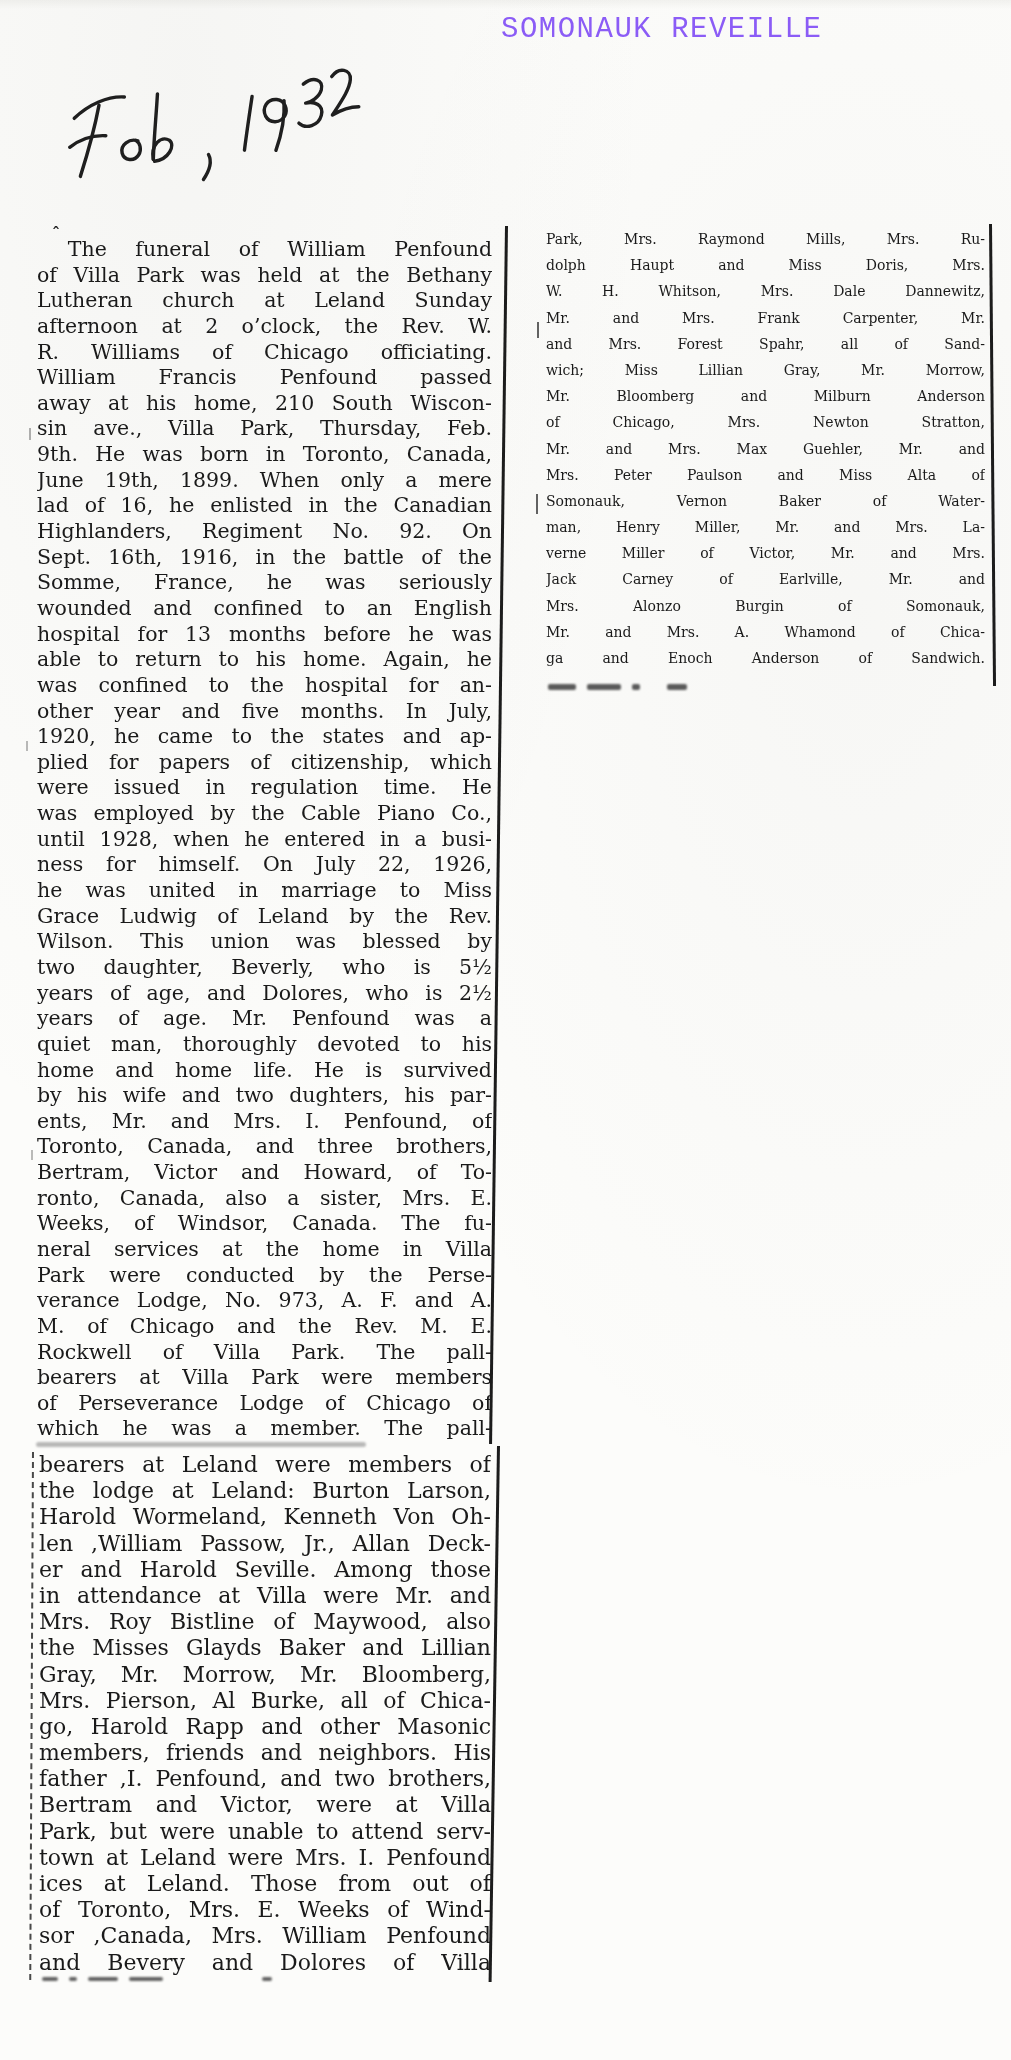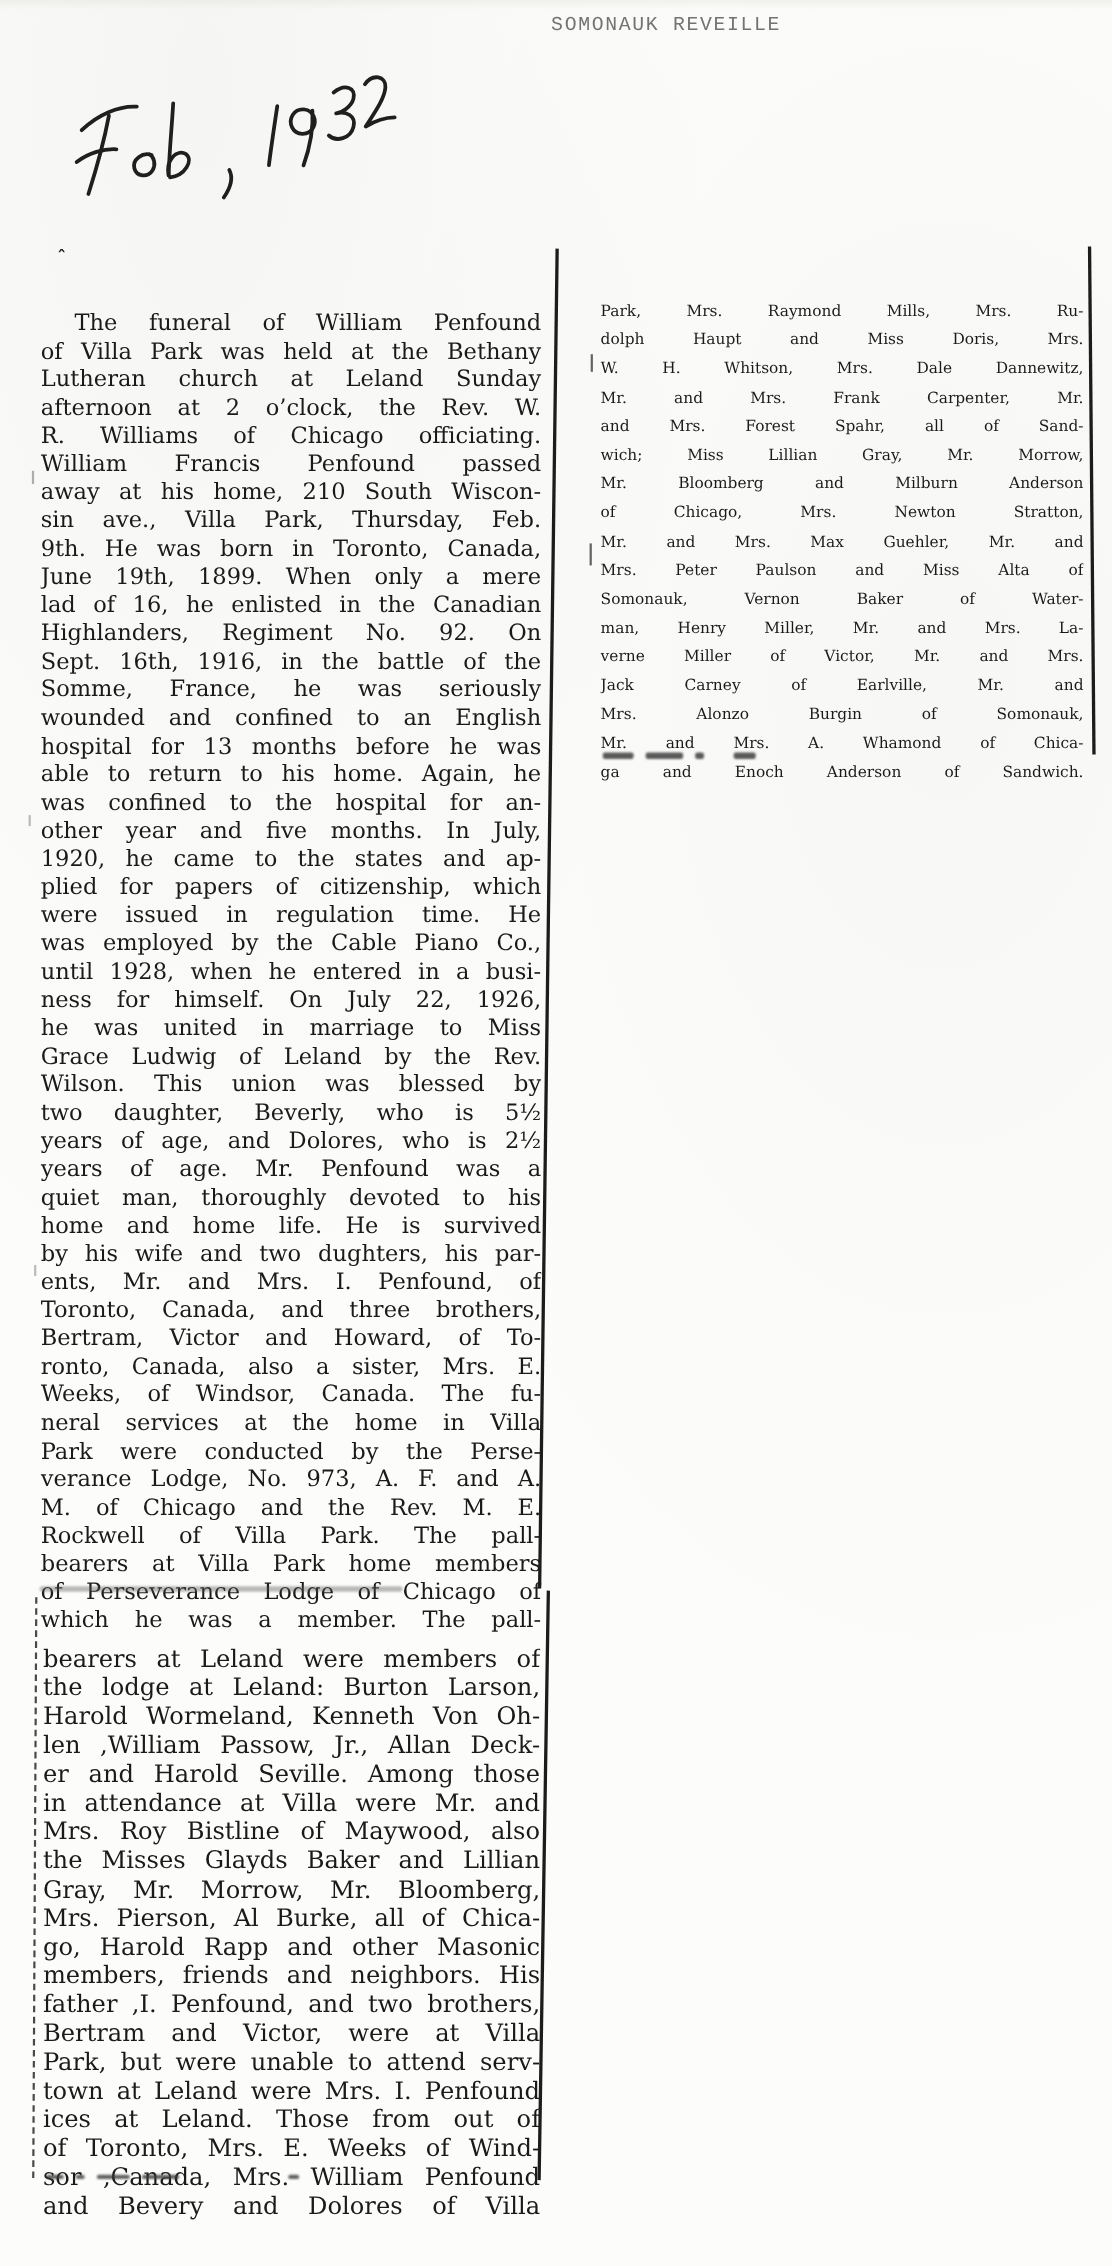--- a/index.html
+++ b/index.html
@@ -14,31 +14,31 @@
     content:"";position:absolute;inset:0;pointer-events:none;
     background:
       radial-gradient(ellipse at 18% 4%, rgba(120,120,120,.05), transparent 40%),
       radial-gradient(ellipse at 85% 30%, rgba(120,120,120,.04), transparent 45%),
       linear-gradient(#f2f2ef, transparent 9px);
   }
 
   .masthead{
     position:absolute;left:501px;top:13px;white-space:nowrap;
     font-family:"Liberation Mono","DejaVu Sans Mono",monospace;
-    font-size:18px;letter-spacing:1.5px;color:#737373;
+    font-size:29px;letter-spacing:1.5px;color:#8b5cf6;
   }
 
   .hand-note{
     position:absolute;left:58px;top:66px;width:312px;height:118px;
     transform:rotate(-7deg);transform-origin:center;
   }
   .hand-note svg{display:block;width:100%;height:100%;}
   .hand-note path{fill:none;stroke:#1f1f1f;stroke-width:3.4;stroke-linecap:round;stroke-linejoin:round;}
 
-  .col{position:absolute;margin-top:44px;}
+  .col{position:absolute;}
   .col .line{
     text-align:justify;text-align-last:justify;-moz-text-align-last:justify;
     white-space:normal;overflow:hidden;
   }
   #left-top{left:37px;top:237px;width:455px;font-size:20.5px;}
   #left-top .line{height:25.65px;line-height:25.65px;}
   #left-bottom{left:39px;top:1452px;width:452px;font-size:22px;}
   #left-bottom .line{height:26.2px;line-height:26.2px;}
   #right-col{left:546px;top:226px;width:439px;font-size:14px;}
   #right-col .line{height:26.2px;line-height:26.2px;}
@@ -137,21 +137,21 @@
     <div class="line">ents, Mr. and Mrs. I. Penfound, of</div>
     <div class="line">Toronto, Canada, and three brothers,</div>
     <div class="line">Bertram, Victor and Howard, of To-</div>
     <div class="line">ronto, Canada, also a sister, Mrs. E.</div>
     <div class="line">Weeks, of Windsor, Canada. The fu-</div>
     <div class="line">neral services at the home in Villa</div>
     <div class="line">Park were conducted by the Perse-</div>
     <div class="line">verance Lodge, No. 973, A. F. and A.</div>
     <div class="line">M. of Chicago and the Rev. M. E.</div>
     <div class="line">Rockwell of Villa Park. The pall-</div>
-    <div class="line">bearers at Villa Park home members</div>
+    <div class="line">bearers at Villa Park were members</div>
     <div class="line">of Perseverance Lodge of Chicago of</div>
     <div class="line">which he was a member. The pall-</div>
   </div>
 
 <div id="left-bottom" class="col">
     <div class="line">bearers at Leland were members of</div>
     <div class="line">the lodge at Leland: Burton Larson,</div>
     <div class="line">Harold Wormeland, Kenneth Von Oh-</div>
     <div class="line">len ,William Passow, Jr., Allan Deck-</div>
     <div class="line">er and Harold Seville. Among those</div>

